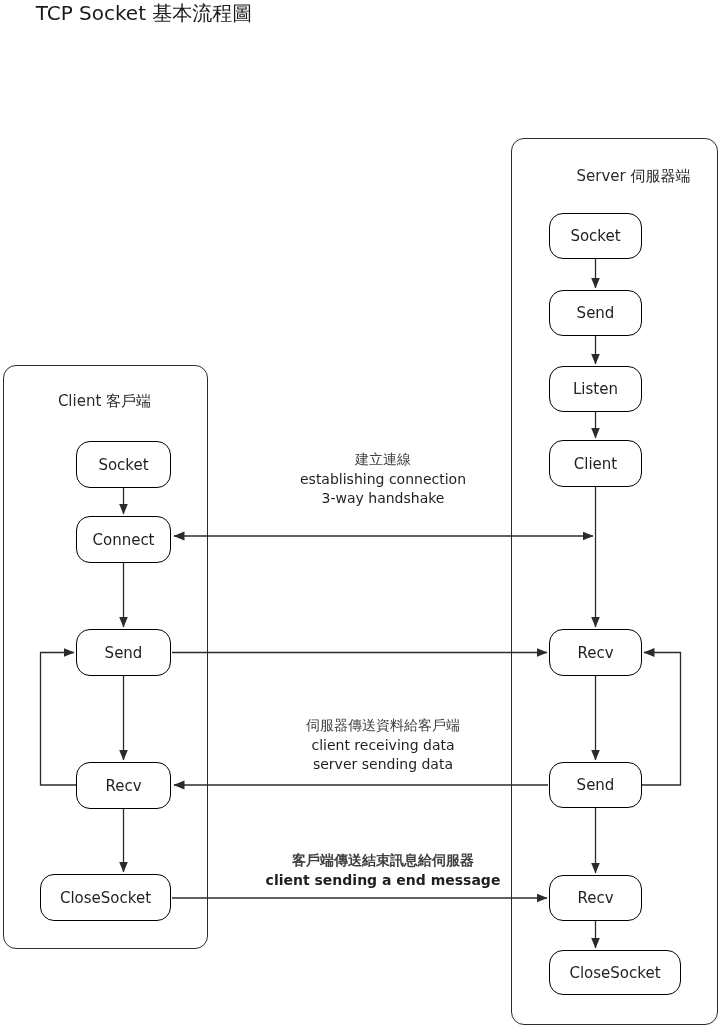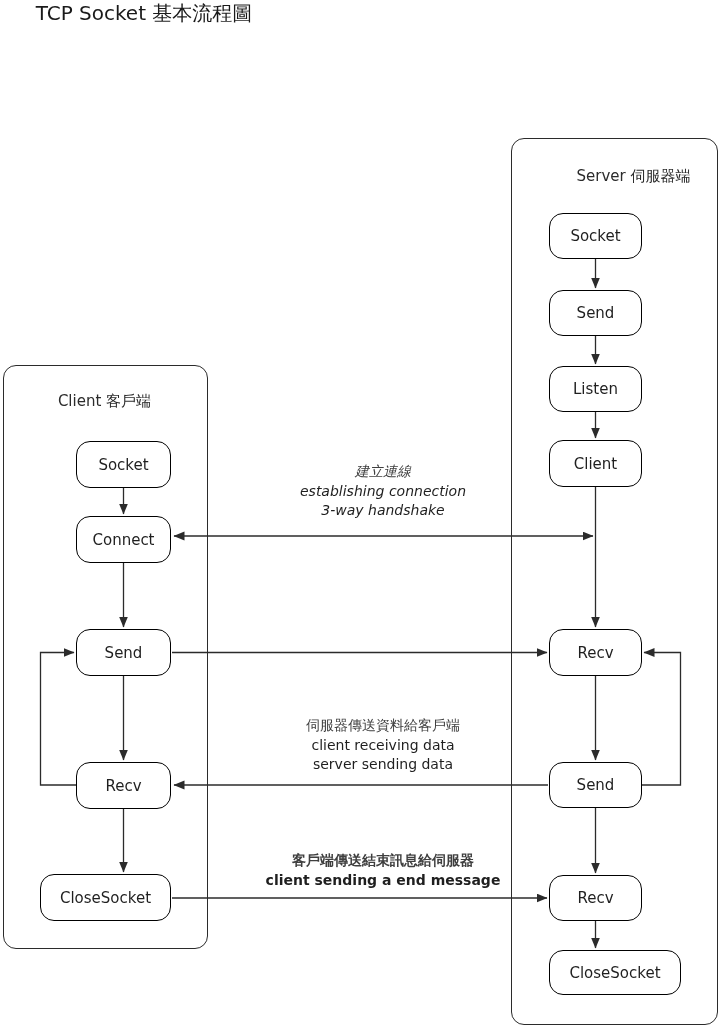--- a/index.html
+++ b/index.html
@@ -136,21 +136,21 @@
 
   <div class="abs node" style="left:549px; top:213px; width:93px; height:46px;">Socket</div>
   <div class="abs node" style="left:549px; top:290px; width:93px; height:46px;">Send</div>
   <div class="abs node" style="left:549px; top:366px; width:93px; height:46px;">Listen</div>
   <div class="abs node" style="left:549px; top:440px; width:93px; height:47px;">Client</div>
   <div class="abs node" style="left:549px; top:629px; width:93px; height:47px;">Recv</div>
   <div class="abs node" style="left:549px; top:762px; width:93px; height:46px;">Send</div>
   <div class="abs node" style="left:549px; top:875px; width:93px; height:46px;">Recv</div>
   <div class="abs node" style="left:549px; top:950px; width:132px; height:45px;">CloseSocket</div>
 
-  <div class="abs flow-label" style="top:462px;font-style:italic;">
+  <div class="abs flow-label" style="top:450px;">
     <span class="zh">建立連線</span>
     <span class="en">establishing connection</span>
     <span class="en">3-way handshake</span>
   </div>
 
 
   <div class="abs flow-label" style="top:716px;">
     <span class="zh">伺服器傳送資料給客戶端</span>
     <span class="en">client receiving data</span>
     <span class="en">server sending data</span>

